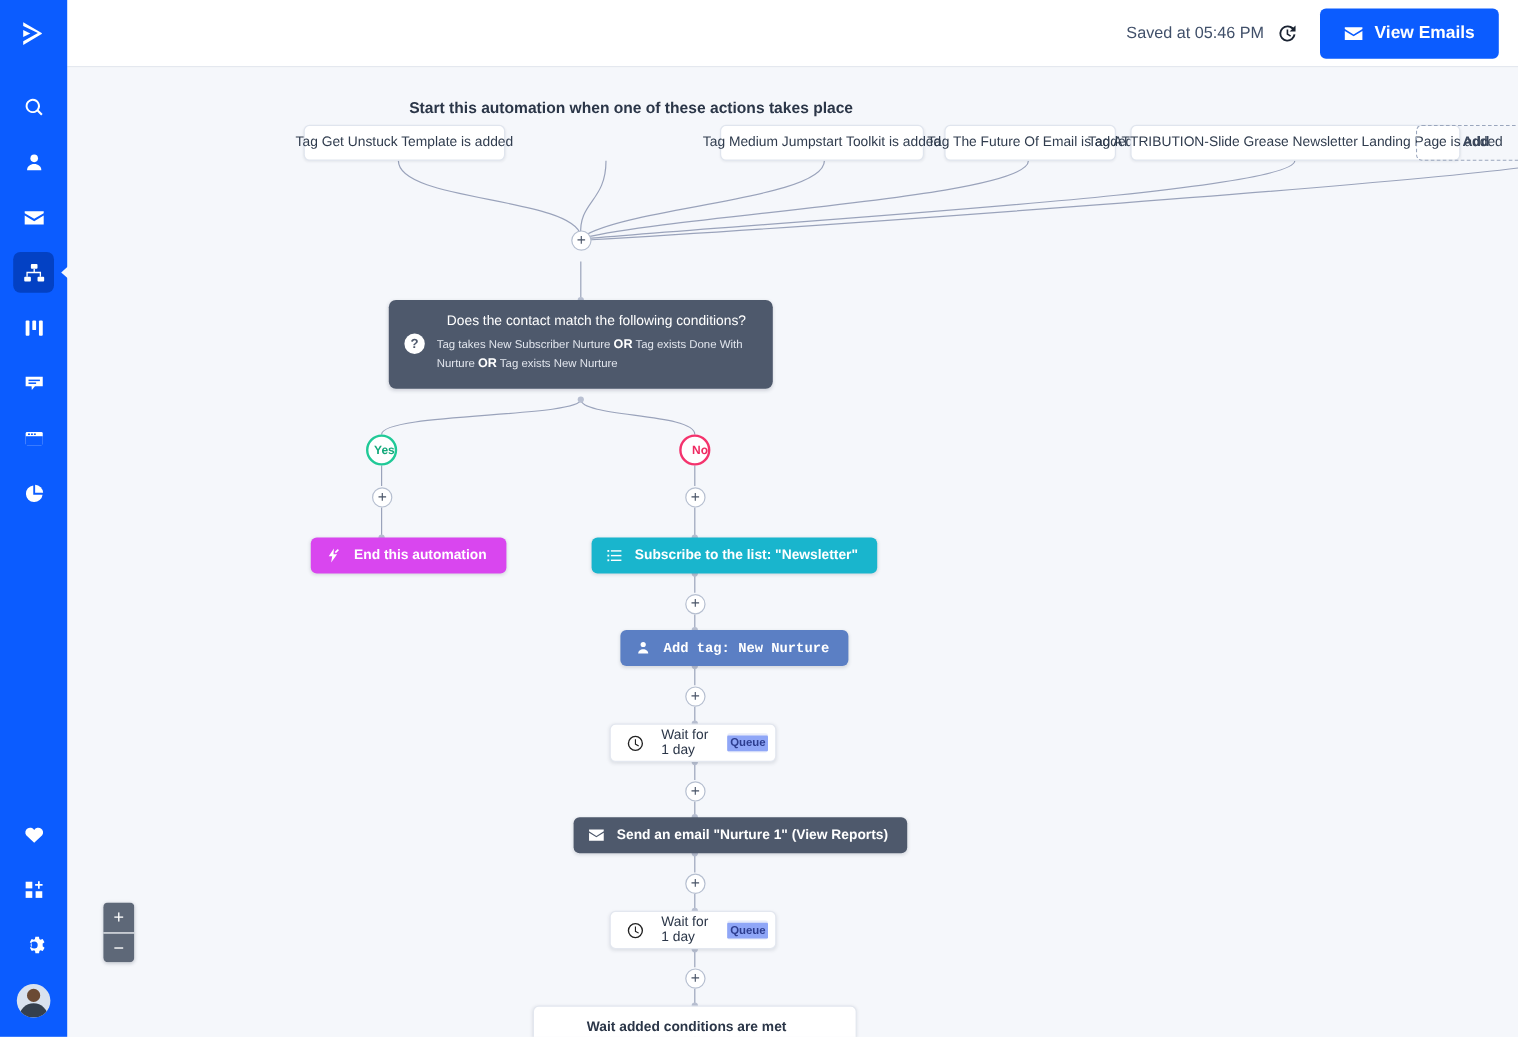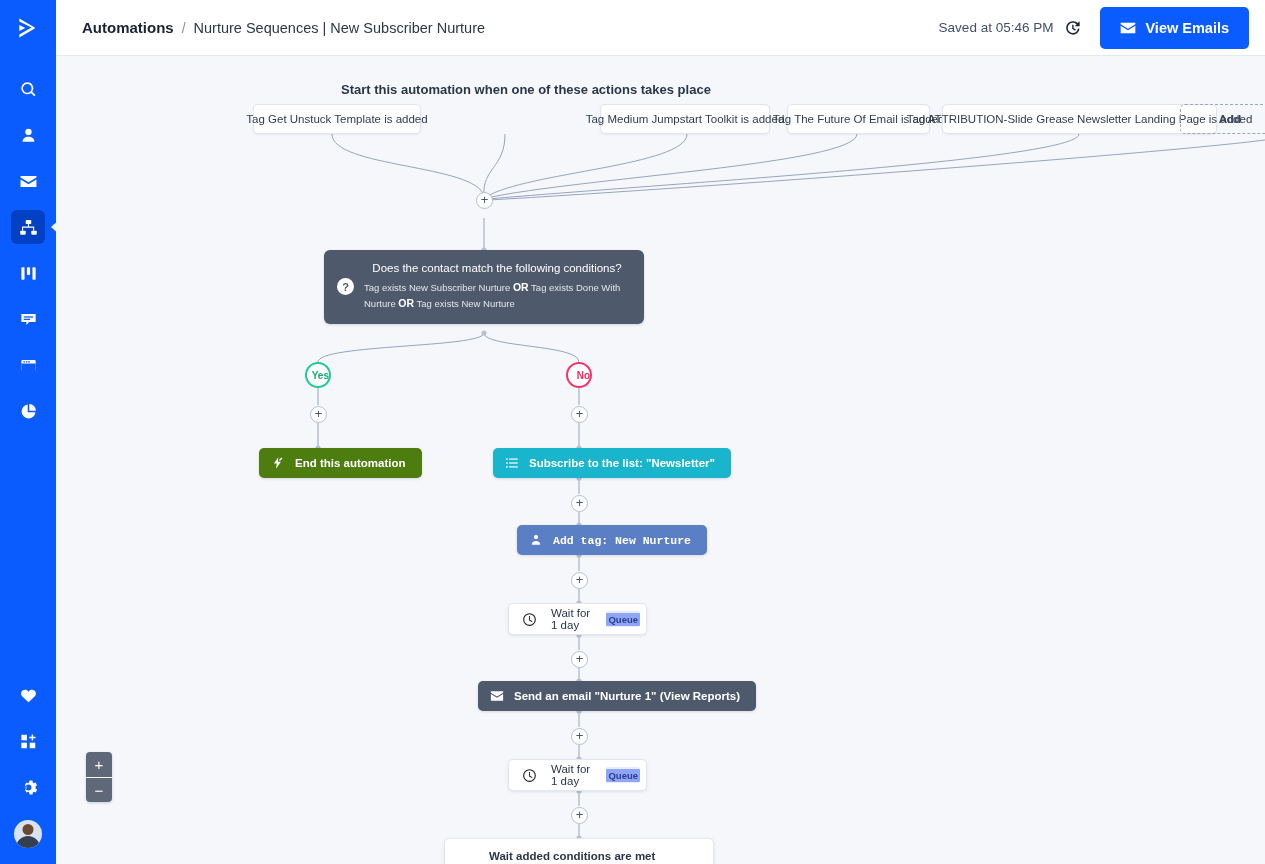--- a/index.html
+++ b/index.html
@@ -143,21 +143,21 @@
   
   .action {
     position: absolute; height: 30px; border-radius: 5px;
     display: flex; align-items: center; gap: 10px;
     padding: 0 16px 0 12px;
     font-size: 11.5px; font-weight: bold; color: #ffffff;
     white-space: nowrap; cursor: pointer;
     box-shadow: 0 1px 3px rgba(30,40,60,.14);
   }
   .action svg { width: 14px; height: 14px; fill: #fff; flex: none; }
-  #node-end { background: #4d7c0f; }
+  #node-end { background: #d946ef; }
   #node-subscribe { background: #19b5cd; }
   #node-addtag { background: #5b7fc4; font-family: Liberation Mono, monospace; }
   #node-email { background: #4e596c; }
 
   
   #node-condition {
     position: absolute;
     background: #4e596c; border-radius: 6px;
     padding: 12px 14px 12px 40px;
     width: 320px;
@@ -308,25 +308,20 @@
         </svg>
     </div>
     <div id="avatar">
       <div class="body"></div>
       <div class="head"></div>
     </div>
   </div>
 </div>
 
 <div id="header">
-  <div id="breadcrumb">
-    <span id="bc-root">Automations</span>
-    <span id="bc-sep">/</span>
-    <span id="bc-current">Nurture Sequences | New Subscriber Nurture</span>
-  </div>
   <div id="header-right">
     <span id="saved-text">Saved at 05:46 PM</span>
     <span id="history-icon">
       <svg viewBox="0 0 24 24">
           <path d="M12.5 4a8.5 8.5 0 1 0 8.4 9.6l-2-.3A6.5 6.5 0 1 1 12.5 6c1.9 0 3.5.8 4.7 2.1l-2.5 2.3H21V4l-2.3 2.2A8.4 8.4 0 0 0 12.5 4z"></path>
           <path d="M11.6 8.4h1.7v4.3l3 1.8-.9 1.5-3.8-2.3z"></path>
         </svg>
     </span>
     <button id="view-emails">
       <svg viewBox="0 0 24 18">
@@ -415,21 +410,21 @@
     </div>
 
   <div class="plus" style="left:420px; top:136px;">
       <span>+</span>
     </div>
 
   <div id="node-condition" style="left:268px; top:194px;">
     <div class="q">?</div>
     <div id="cond-title">Does the contact match the following conditions?</div>
     <div id="cond-body">
-      <span>Tag exists New Subscriber Nurture</span>
+      <span>Tag takes New Subscriber Nurture</span>
       <b>OR</b>
       <span>Tag exists Done With Nurture</span>
       <b>OR</b>
       <span>Tag exists New Nurture</span>
     </div>
   </div>
 
   <div class="branch-chip" id="chip-yes" style="left:249px; top:306px;">
       <span>Yes</span>
     </div>

